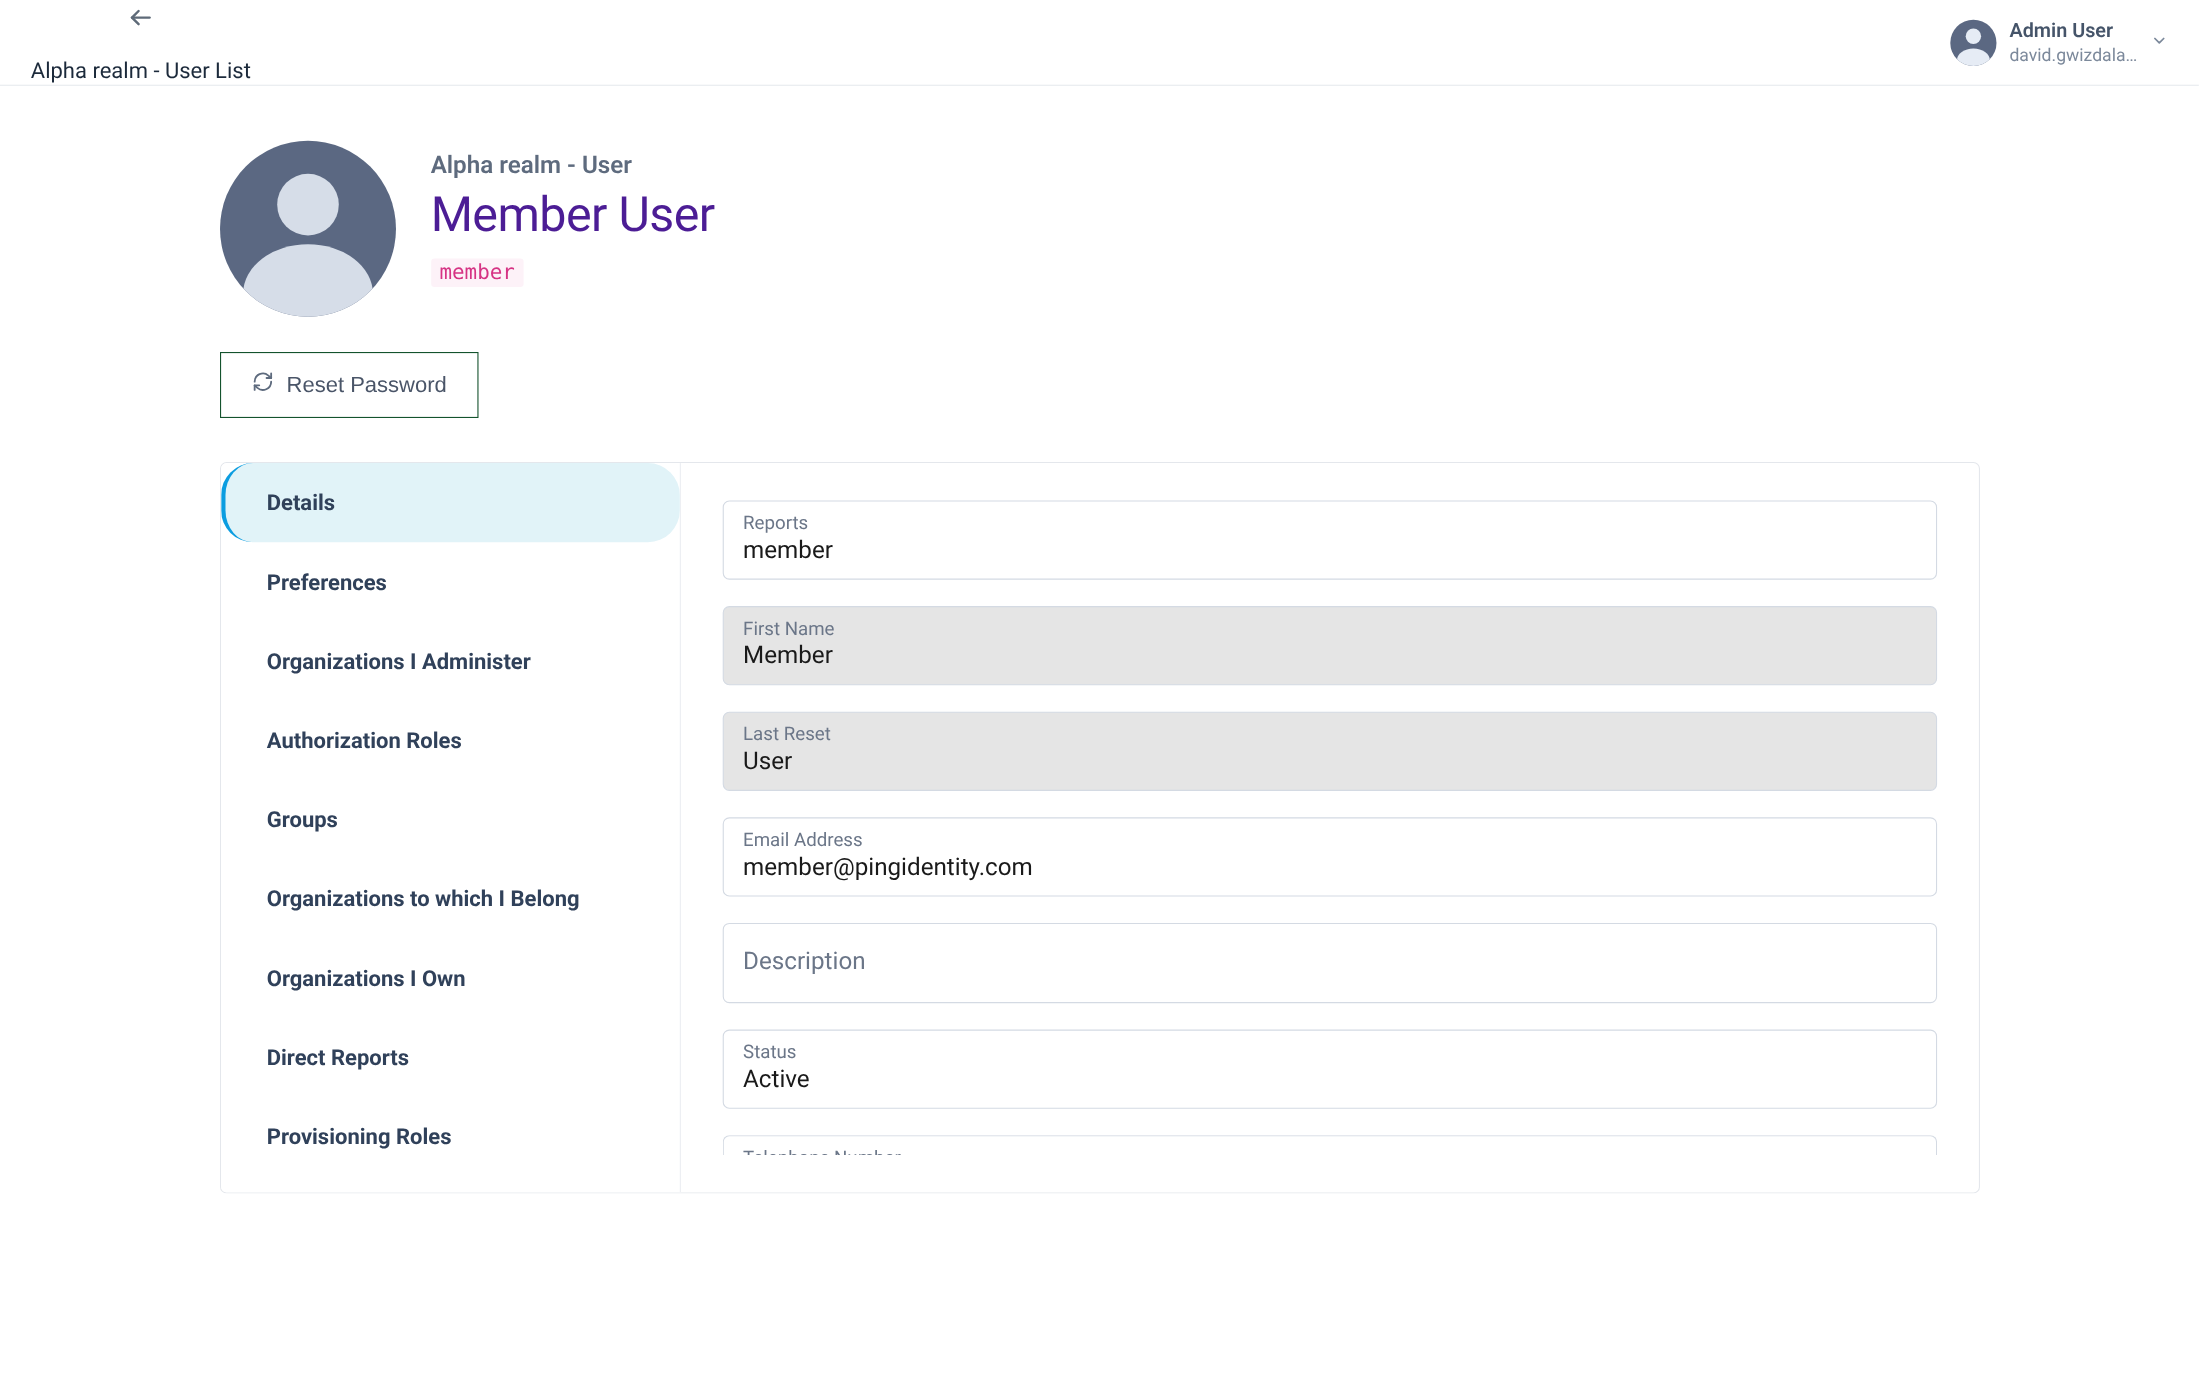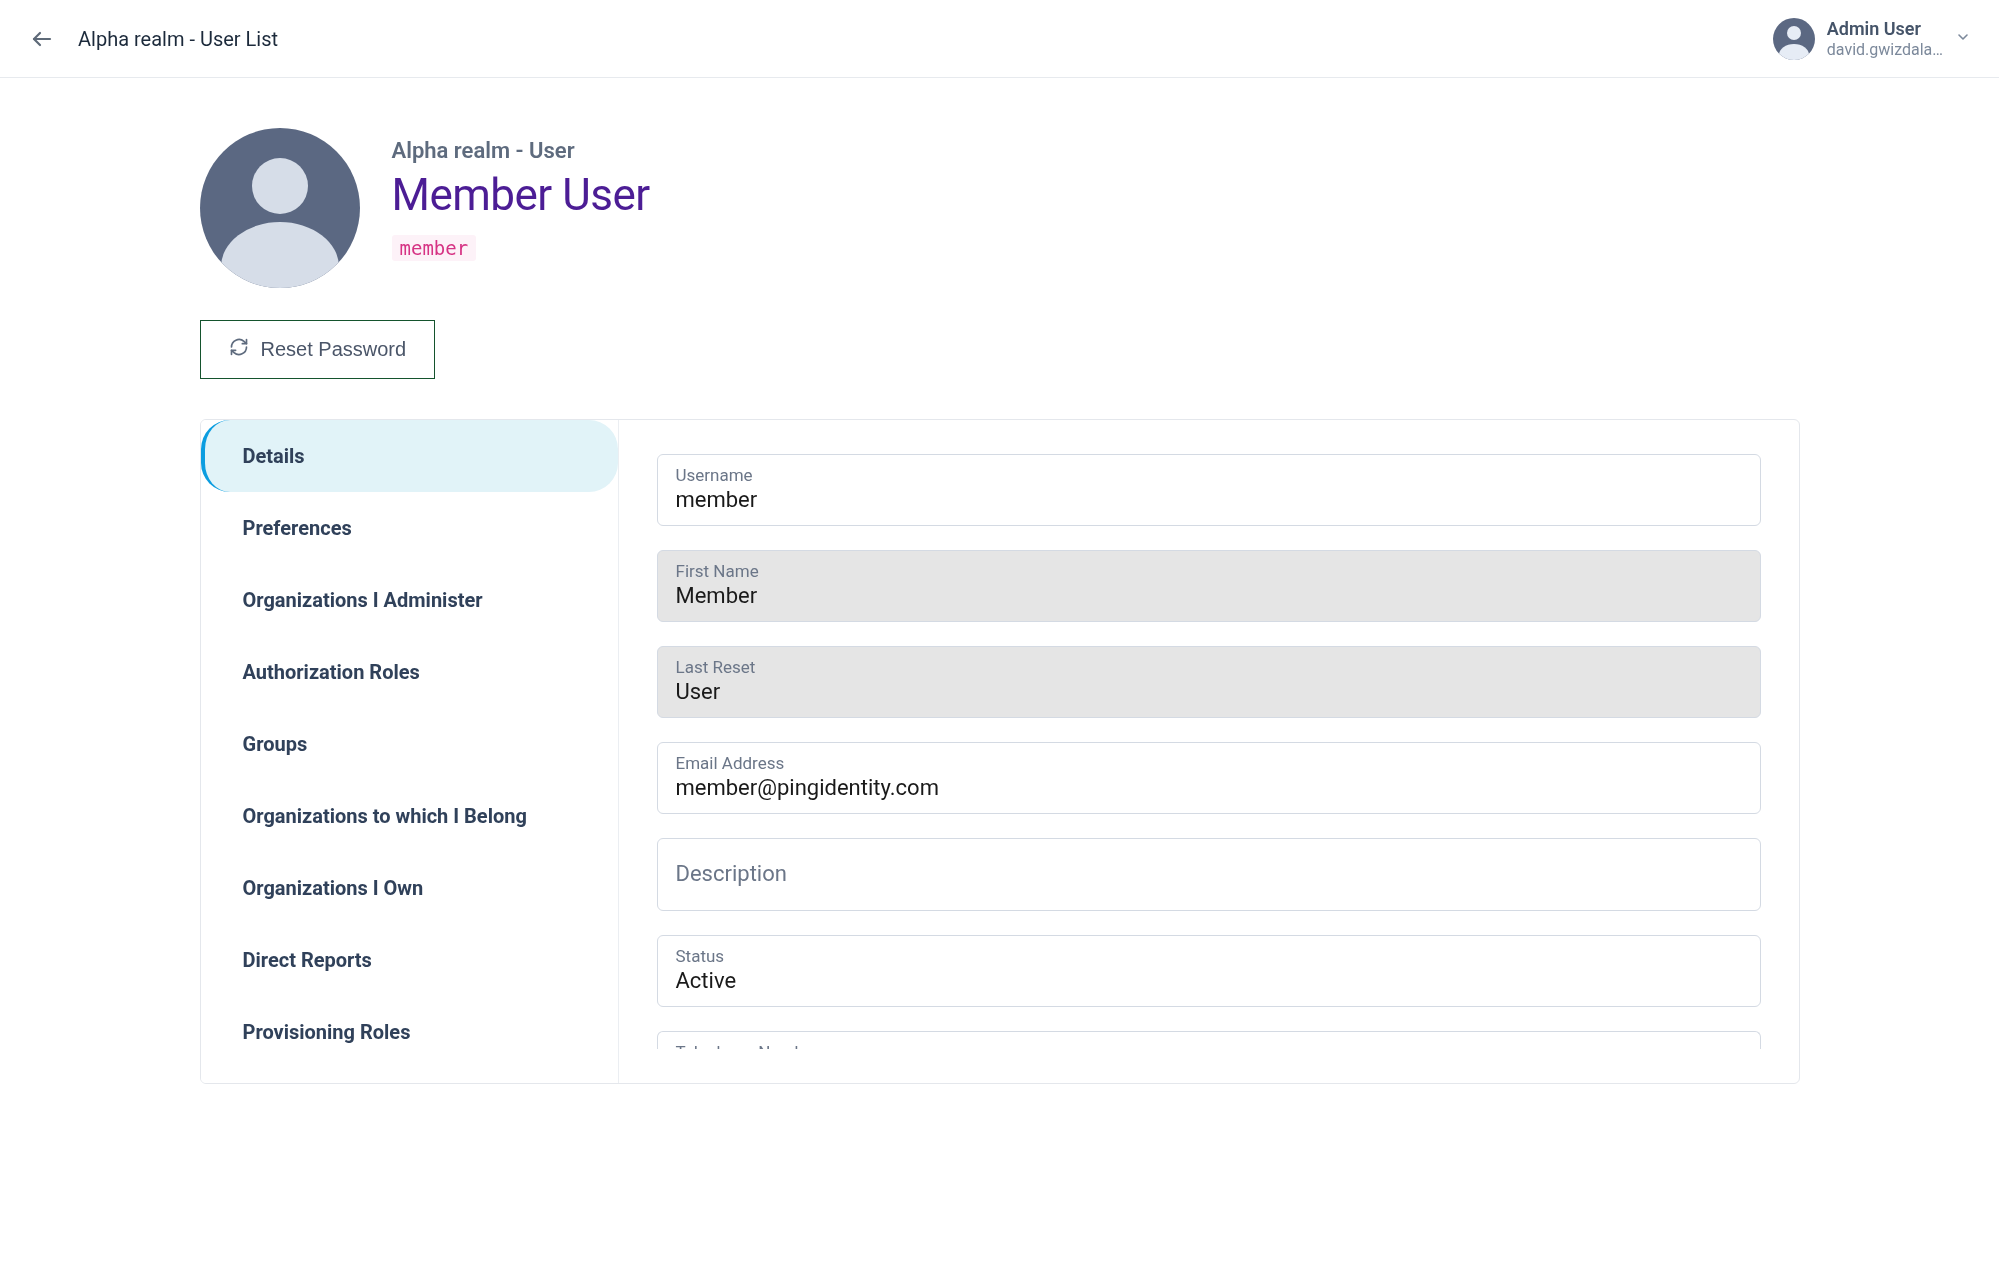--- a/index.html
+++ b/index.html
@@ -18,20 +18,21 @@
       align-items: center;
       justify-content: space-between;
       height: 78px;
       border-bottom: 1px solid #e7eaee;
       padding: 0 28px;
     }
     .topbar-left {
       display: flex;
       align-items: center;
       gap: 22px;
+      flex-direction: column;
     }
     .back-arrow {
       width: 28px;
       height: 28px;
       display: flex;
       align-items: center;
       justify-content: center;
       cursor: pointer;
       color: #5e6a78;
     }
@@ -288,21 +289,21 @@
       <a class="nav-item">Authorization Roles</a>
       <a class="nav-item">Groups</a>
       <a class="nav-item">Organizations to which I Belong</a>
       <a class="nav-item">Organizations I Own</a>
       <a class="nav-item">Direct Reports</a>
       <a class="nav-item">Provisioning Roles</a>
     </nav>
 
     <div class="form-area">
       <div class="form-field">
-        <div class="form-label">Username</div>
+        <div class="form-label">Reports</div>
         <div class="form-value">member</div>
       </div>
       <div class="form-field muted">
         <div class="form-label">First Name</div>
         <div class="form-value">Member</div>
       </div>
       <div class="form-field muted">
         <div class="form-label">Last Reset</div>
         <div class="form-value">User</div>
       </div>

